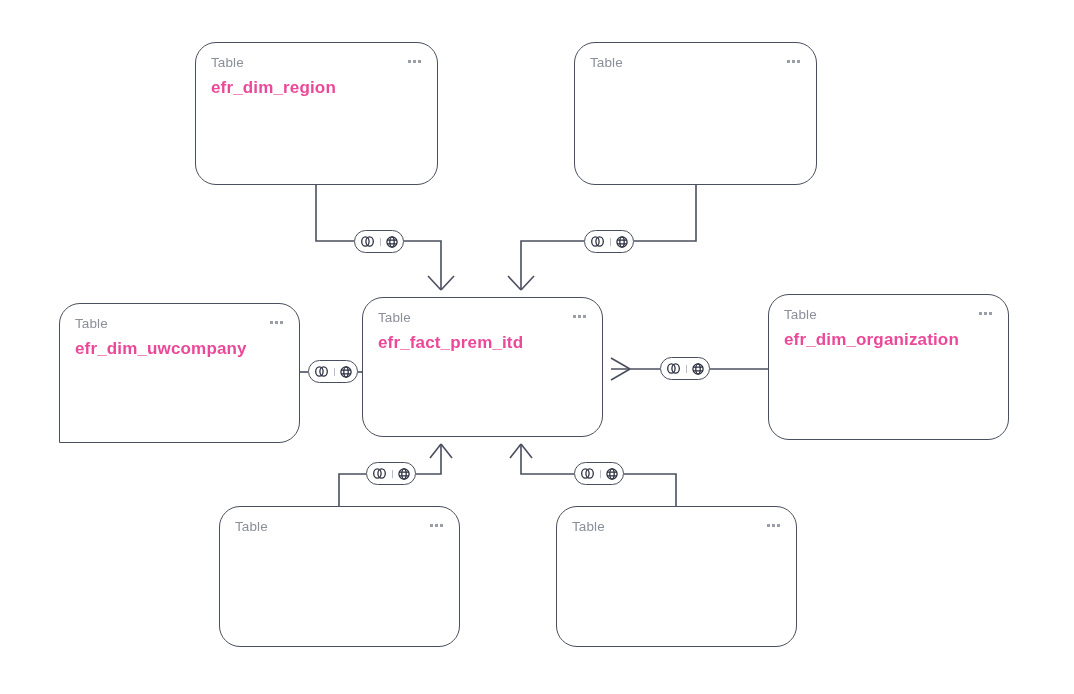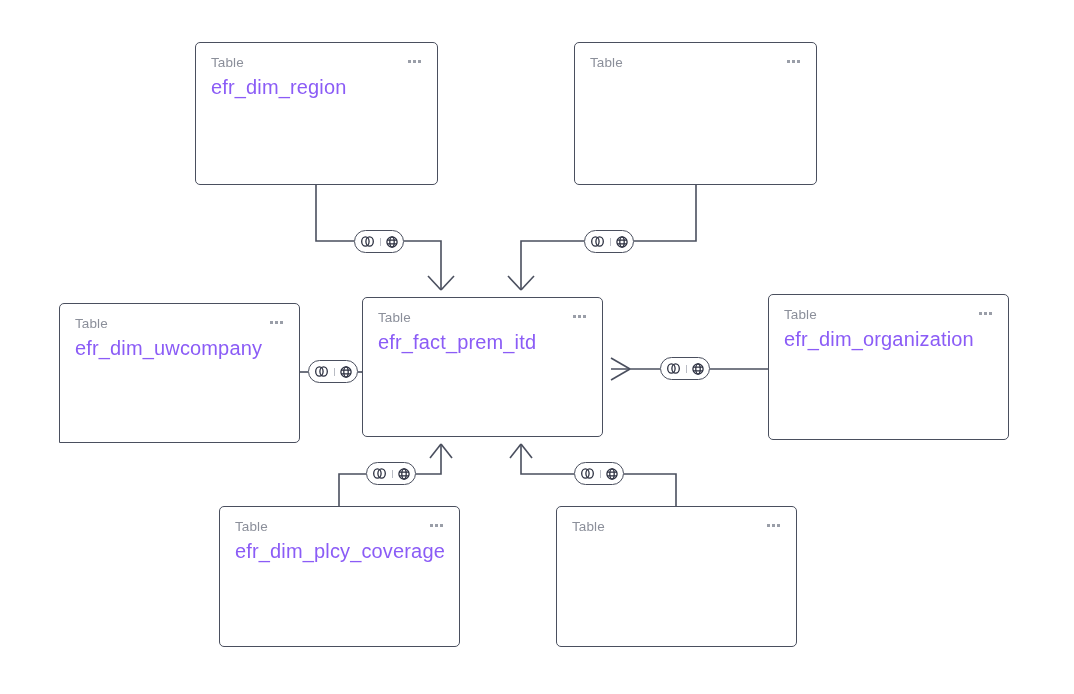--- a/index.html
+++ b/index.html
@@ -25,21 +25,21 @@
     top: 0;
     width: 1074px;
     height: 694px;
     pointer-events: none;
   }
   .table-card {
     position: absolute;
     box-sizing: border-box;
     background: #ffffff;
     border: 1.6px solid #4a4f5e;
-    border-radius: 5px;
+    border-radius: 21px;
     z-index: 3;
   }
   
   .table-card.sq-bl {
     border-bottom-left-radius: 0;
   }
   .card-header {
     position: relative;
     display: flex;
     align-items: flex-start;
@@ -62,24 +62,24 @@
     cursor: pointer;
   }
   .card-menu i {
     display: block;
     width: 2.6px;
     height: 2.6px;
     background: #9a9ea8;
   }
   .card-title {
     padding: 7px 15px 0 15px;
-    font-size: 20px;
+    font-size: 17px;
     line-height: 19px;
-    color: #8b5cf6;
-    font-weight: 400;
+    color: #ec4899;
+    font-weight: 700;
     letter-spacing: 0.15px;
     white-space: nowrap;
     user-select: none;
   }
 
   
   .rel-badge {
     position: absolute;
     box-sizing: border-box;
     width: 50px;
@@ -221,21 +221,20 @@
 
   <div class="table-card" style="left:219px; top:506px; width:241px; height:141px;">
     <div class="card-header">
       <span class="card-kind">Table</span>
       <span class="card-menu">
           <i></i>
           <i></i>
           <i></i>
         </span>
     </div>
-    <div class="card-title">efr_dim_plcy_coverage</div>
   </div>
 
   <div class="table-card" style="left:556px; top:506px; width:241px; height:141px;">
     <div class="card-header">
       <span class="card-kind">Table</span>
       <span class="card-menu">
           <i></i>
           <i></i>
           <i></i>
         </span>

